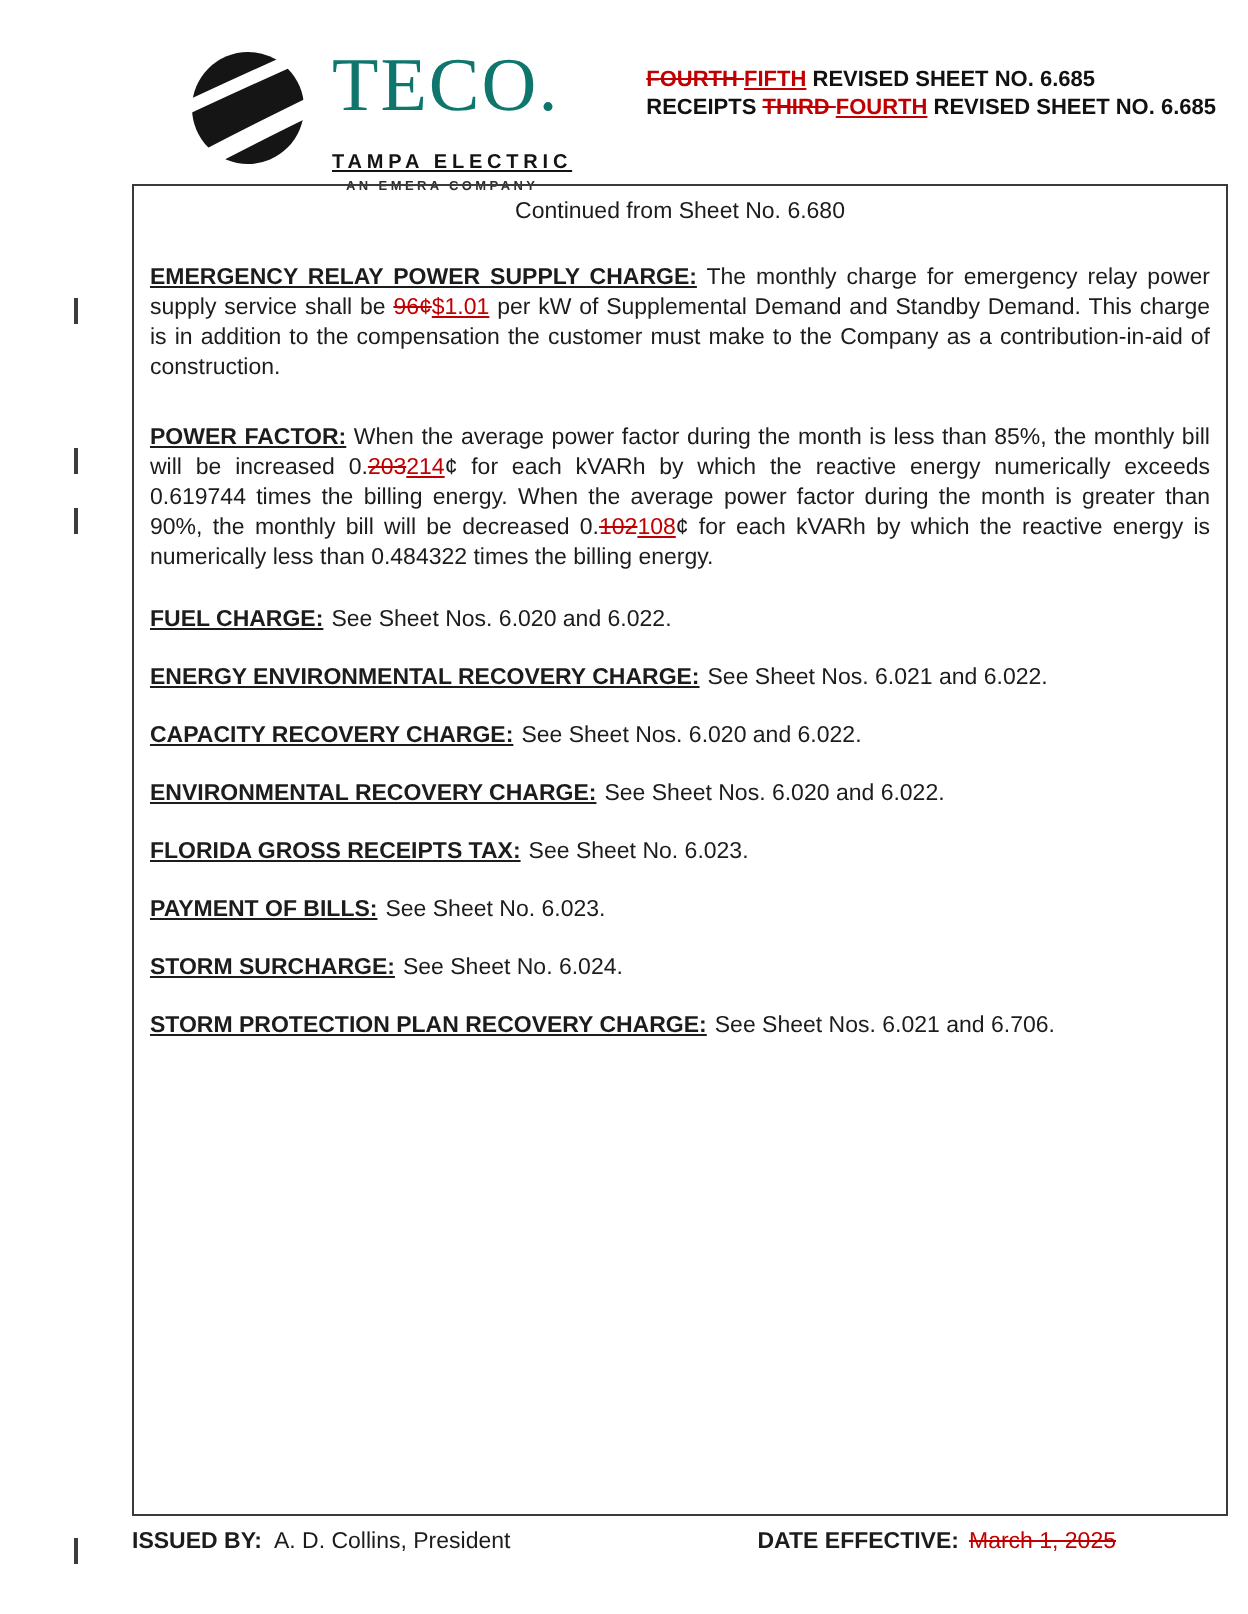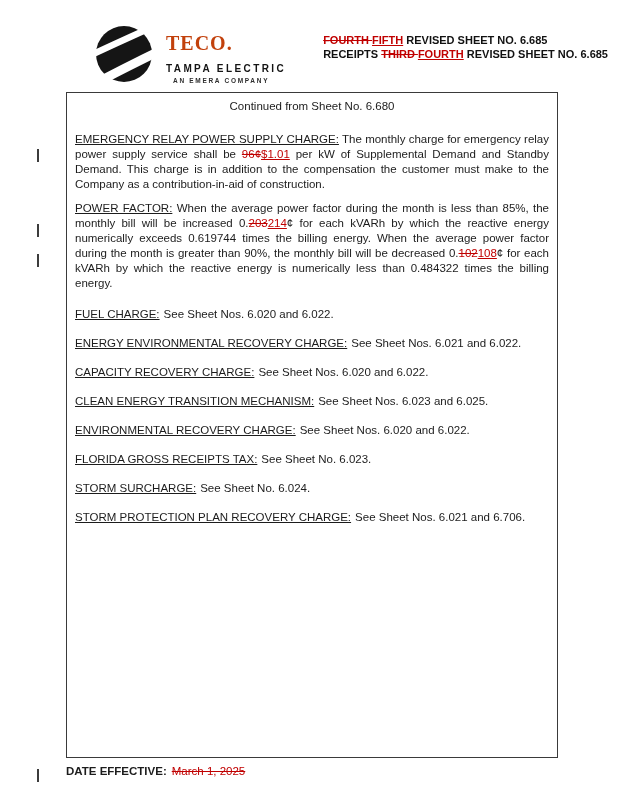--- a/index.html
+++ b/index.html
@@ -10,44 +10,44 @@
     font-family: "Liberation Sans", "DejaVu Sans", sans-serif;
     color: var(--ink); overflow: hidden;
   }
 
   
   .logo { position: absolute; left: 78px; top: 24px; display: flex; align-items: flex-start; }
   .logo-mark { width: 84px; height: 60px; }
   .logo-text { padding-top: 6px; margin-left: 4px; }
   .logo-teco {
     font-family: "Liberation Serif", "DejaVu Serif", serif;
-    font-weight: 700; font-size: 20px; line-height: 26px; letter-spacing: 1px; color: #c2410c;
+    font-weight: 400; font-size: 38px; line-height: 26px; letter-spacing: 1px; color: #0f766e;
   }
-  .logo-tampa { font-weight: 700; font-size: 10px; letter-spacing: 2.4px; margin-top: 7px; color: #141414; }
+  .logo-tampa { font-weight: 700; font-size: 10px; letter-spacing: 2.4px; margin-top: 20px; color: #141414; text-decoration: underline; }
   .logo-emera { font-weight: 700; font-size: 6.5px; letter-spacing: 1.7px; margin-top: 3px; margin-left: 7px; color: #2e2e2e; }
 
   
   .rev-header {
     position: absolute; top: 33px; right: 16px; text-align: left;
     font-weight: 700; font-size: 11px; line-height: 14px; color: #111;
   }
   .strike-red { color: var(--red); text-decoration: line-through; }
   .underline-red { color: var(--red); text-decoration: underline; }
 
   
   .sheet-box {
-    position: absolute; left: 66px; top: 92px; width: 492px; height: 666px;
+    position: absolute; left: 66px; top: 92px; width: 548px; height: 666px;
     border: 1.5px solid #3a3a3a; padding: 4px 8px;
     font-size: 11.5px; line-height: 15px;
   }
   .continued { text-align: center; margin-top: 2px; }
   .para { text-align: justify; }
   .para-emergency { margin-top: 18px; }
-  .para-powerfactor { margin-top: 9px; }
-  .heading-ul { font-weight: 400; text-decoration: underline; }
+  .para-powerfactor { margin-top: 20px; }
+  .heading-ul { font-weight: 700; text-decoration: underline; }
   .charge { margin-top: 14px; white-space: nowrap; }
   .charge-ref { margin-left: 4px; }
 
   
   .change-bar { position: absolute; left: 37px; width: 2px; height: 13px; background: #3c3c3c; }
   .bar-1 { top: 149px; }
   .bar-2 { top: 224px; }
   .bar-3 { top: 254px; }
   .bar-4 { top: 769px; }
 
@@ -87,30 +87,31 @@
 
     <div class="continued">Continued from Sheet No. 6.680</div>
 
     <div class="para para-emergency"><span class="heading-ul">EMERGENCY RELAY POWER SUPPLY CHARGE:</span><span> The monthly charge for emergency relay power supply service shall be </span><span class="strike-red">96¢</span><span class="underline-red">$1.01</span><span> per kW of Supplemental Demand and Standby Demand.  This charge is in addition to the compensation the customer must make to the Company as a contribution-in-aid of construction.</span></div>
 
     <div class="para para-powerfactor"><span class="heading-ul">POWER FACTOR:</span><span> When the average power factor during the month is less than 85%, the monthly bill will be increased 0.</span><span class="strike-red">203</span><span class="underline-red">214</span><span>¢ for each kVARh by which the reactive energy numerically exceeds 0.619744 times the billing energy.  When the average power factor during the month is greater than 90%, the monthly bill will be decreased 0.</span><span class="strike-red">102</span><span class="underline-red">108</span><span>¢ for each kVARh by which the reactive energy is numerically less than 0.484322 times the billing energy.</span></div>
 
     <div class="charge" style="margin-top:16px"><span class="heading-ul">FUEL CHARGE:</span><span class="charge-ref">See Sheet Nos. 6.020 and 6.022.</span></div>
     <div class="charge"><span class="heading-ul">ENERGY ENVIRONMENTAL RECOVERY CHARGE:</span><span class="charge-ref">See Sheet Nos. 6.021 and 6.022.</span></div>
     <div class="charge"><span class="heading-ul">CAPACITY RECOVERY CHARGE:</span><span class="charge-ref">See Sheet Nos. 6.020 and 6.022.</span></div>
-    <div class="charge"><span class="heading-ul">CLEAN ENERGY TRANSITION MECHANISM:</span><span class="charge-ref">See Sheet Nos. 6.023 and 6.025.</span></div>
     <div class="charge"><span class="heading-ul">ENVIRONMENTAL RECOVERY CHARGE:</span><span class="charge-ref">See Sheet Nos. 6.020 and 6.022.</span></div>
     <div class="charge"><span class="heading-ul">FLORIDA GROSS RECEIPTS TAX:</span><span class="charge-ref">See Sheet No. 6.023.</span></div>
+    <div class="charge"><span class="heading-ul">PAYMENT OF BILLS:</span><span class="charge-ref">See Sheet No. 6.023.</span></div>
     <div class="charge"><span class="heading-ul">STORM SURCHARGE:</span><span class="charge-ref">See Sheet No. 6.024.</span></div>
     <div class="charge"><span class="heading-ul">STORM PROTECTION PLAN RECOVERY CHARGE:</span><span class="charge-ref">See Sheet Nos. 6.021 and 6.706.</span></div>
 
   </div>
 
   <div class="change-bar bar-1"></div>
   <div class="change-bar bar-2"></div>
   <div class="change-bar bar-3"></div>
   <div class="change-bar bar-4"></div>
 
   <div class="footer">
+    <div><span class="footer-label">ISSUED BY:</span><span class="footer-value">A. D. Collins, President</span></div>
     <div><span class="footer-label">DATE EFFECTIVE:</span><span class="date-struck">March 1, 2025</span></div>
   </div>
 
 </div>
 
 </body></html>

